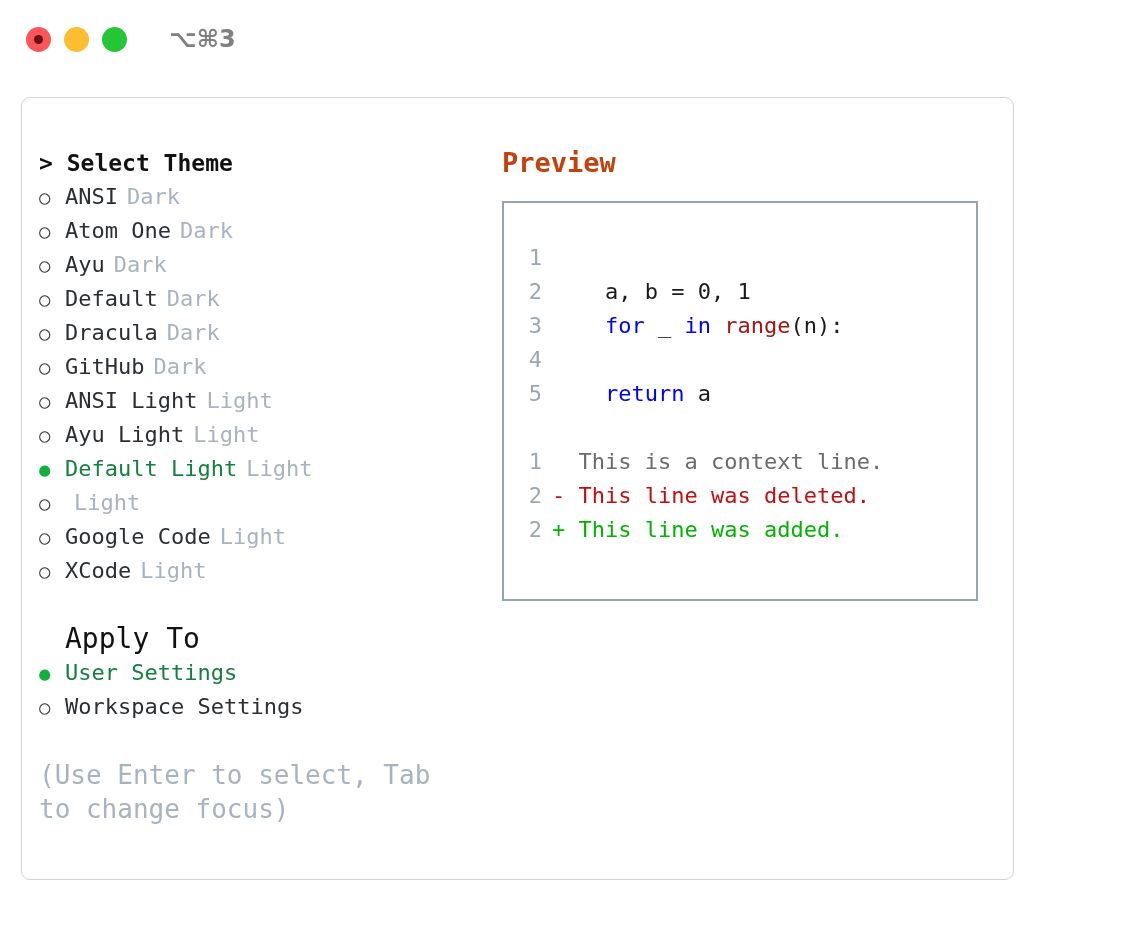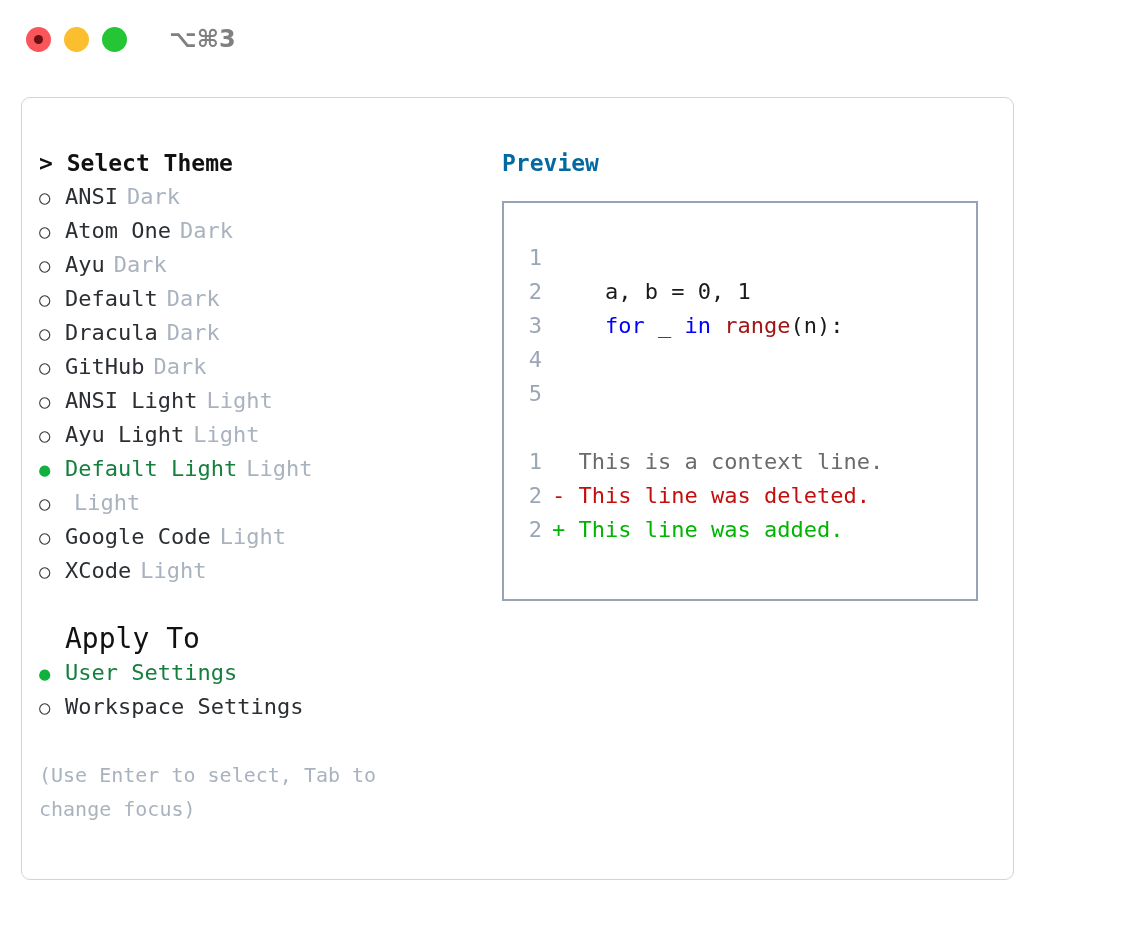--- a/index.html
+++ b/index.html
@@ -118,32 +118,32 @@
     color: #111111;
     line-height: 34px;
     height: 34px;
     padding-left: 26px;
     white-space: pre;
     margin-top: 34px;
   }
 
   .hint {
     margin-top: 34px;
-    font-size: 20px;
+    font-size: 26px;
     line-height: 34px;
     color: #a9b2bf;
     width: 400px;
     white-space: pre-wrap;
   }
 
   
   .preview-title {
-    font-size: 23px;
+    font-size: 27px;
     font-weight: bold;
-    color: #0369a1;
+    color: #c2410c;
     line-height: 34px;
   }
   .preview-box {
     margin-top: 21px;
     width: 476px;
     height: 400px;
     border: 2px solid #97a3b4;
     background: #ffffff;
     padding: 38px 0 0 0;
   }
@@ -222,21 +222,21 @@
 
       <div class="col-right">
         <div class="preview-title">Preview</div>
 
         <div class="preview-box">
           <div id="code-block">
               <div class="code-line"><span class="lineno">1</span></div>
               <div class="code-line"><span class="lineno">2</span><span class="code-text"><span class="plain">    a, b = 0, 1</span></span></div>
               <div class="code-line"><span class="lineno">3</span><span class="code-text"><span class="plain">    </span><span class="kw">for</span><span class="plain"> _ </span><span class="kw">in</span><span class="plain"> </span><span class="fn">range</span><span class="plain">(n):</span></span></div>
               <div class="code-line"><span class="lineno">4</span></div>
-              <div class="code-line"><span class="lineno">5</span></div>
+              <div class="code-line"><span class="lineno">5</span><span class="code-text"><span class="plain">    </span><span class="kw">return</span><span class="plain"> a</span></span></div>
             </div>
           <div class="code-line spacer"></div>
           <div id="diff-block">
               <div class="code-line"><span class="lineno">1</span><span class="diff-ctx">  This is a context line.</span></div>
               <div class="code-line"><span class="lineno">2</span><span class="diff-del">- This line was deleted.</span></div>
               <div class="code-line"><span class="lineno">2</span><span class="diff-add">+ This line was added.</span></div>
             </div>
         </div>
       </div>
 

